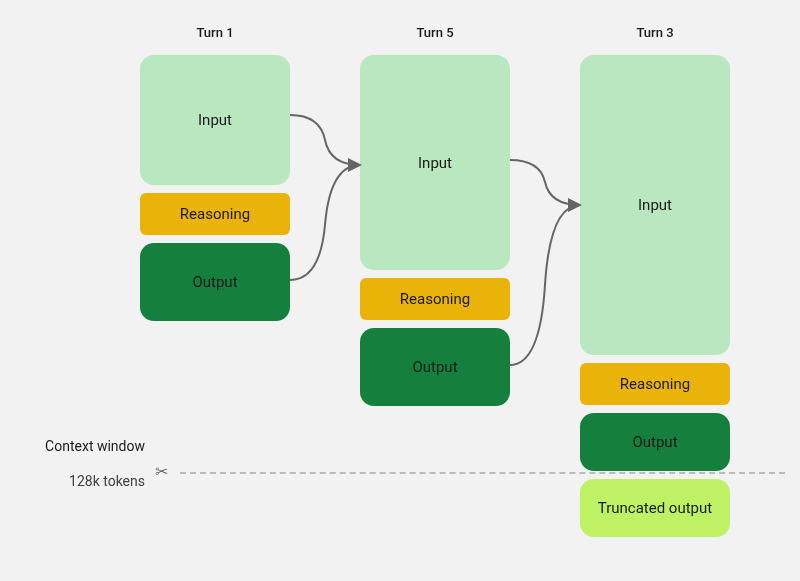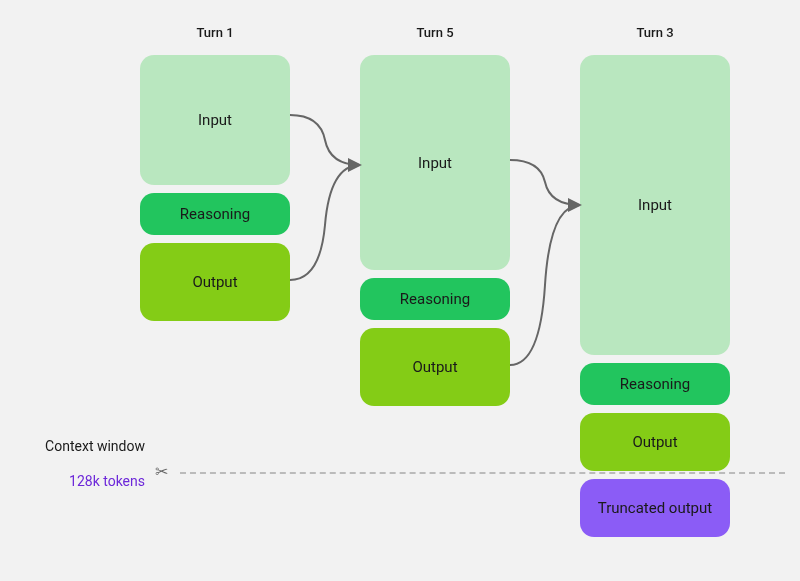--- a/index.html
+++ b/index.html
@@ -22,34 +22,34 @@
     .block {
       position: absolute;
       border-radius: 14px;
       display: flex;
       align-items: center;
       justify-content: center;
       font-size: 15px;
       color: #1a1a1a;
     }
     .input-block { background: #b9e7bf; }
-    .reasoning-block { background: #22c55e; }
-    .output-block { background: #84cc16; }
-    .truncated-block { background: #8b5cf6; }
+    .reasoning-block { background: #eab308; border-radius: 6px; }
+    .output-block { background: #15803d; }
+    .truncated-block { background: #bef264; }
 
     .context-label {
       position: absolute;
       font-size: 14px;
       color: #1a1a1a;
       text-align: right;
     }
     .context-sublabel {
       position: absolute;
       font-size: 14px;
-      color: #6d28d9;
+      color: #404040;
       text-align: right;
     }
     .scissors {
       position: absolute;
       font-size: 16px;
       color: #666;
     }
     .dashed-line {
       position: absolute;
       border-top: 2px dashed #bbb;

